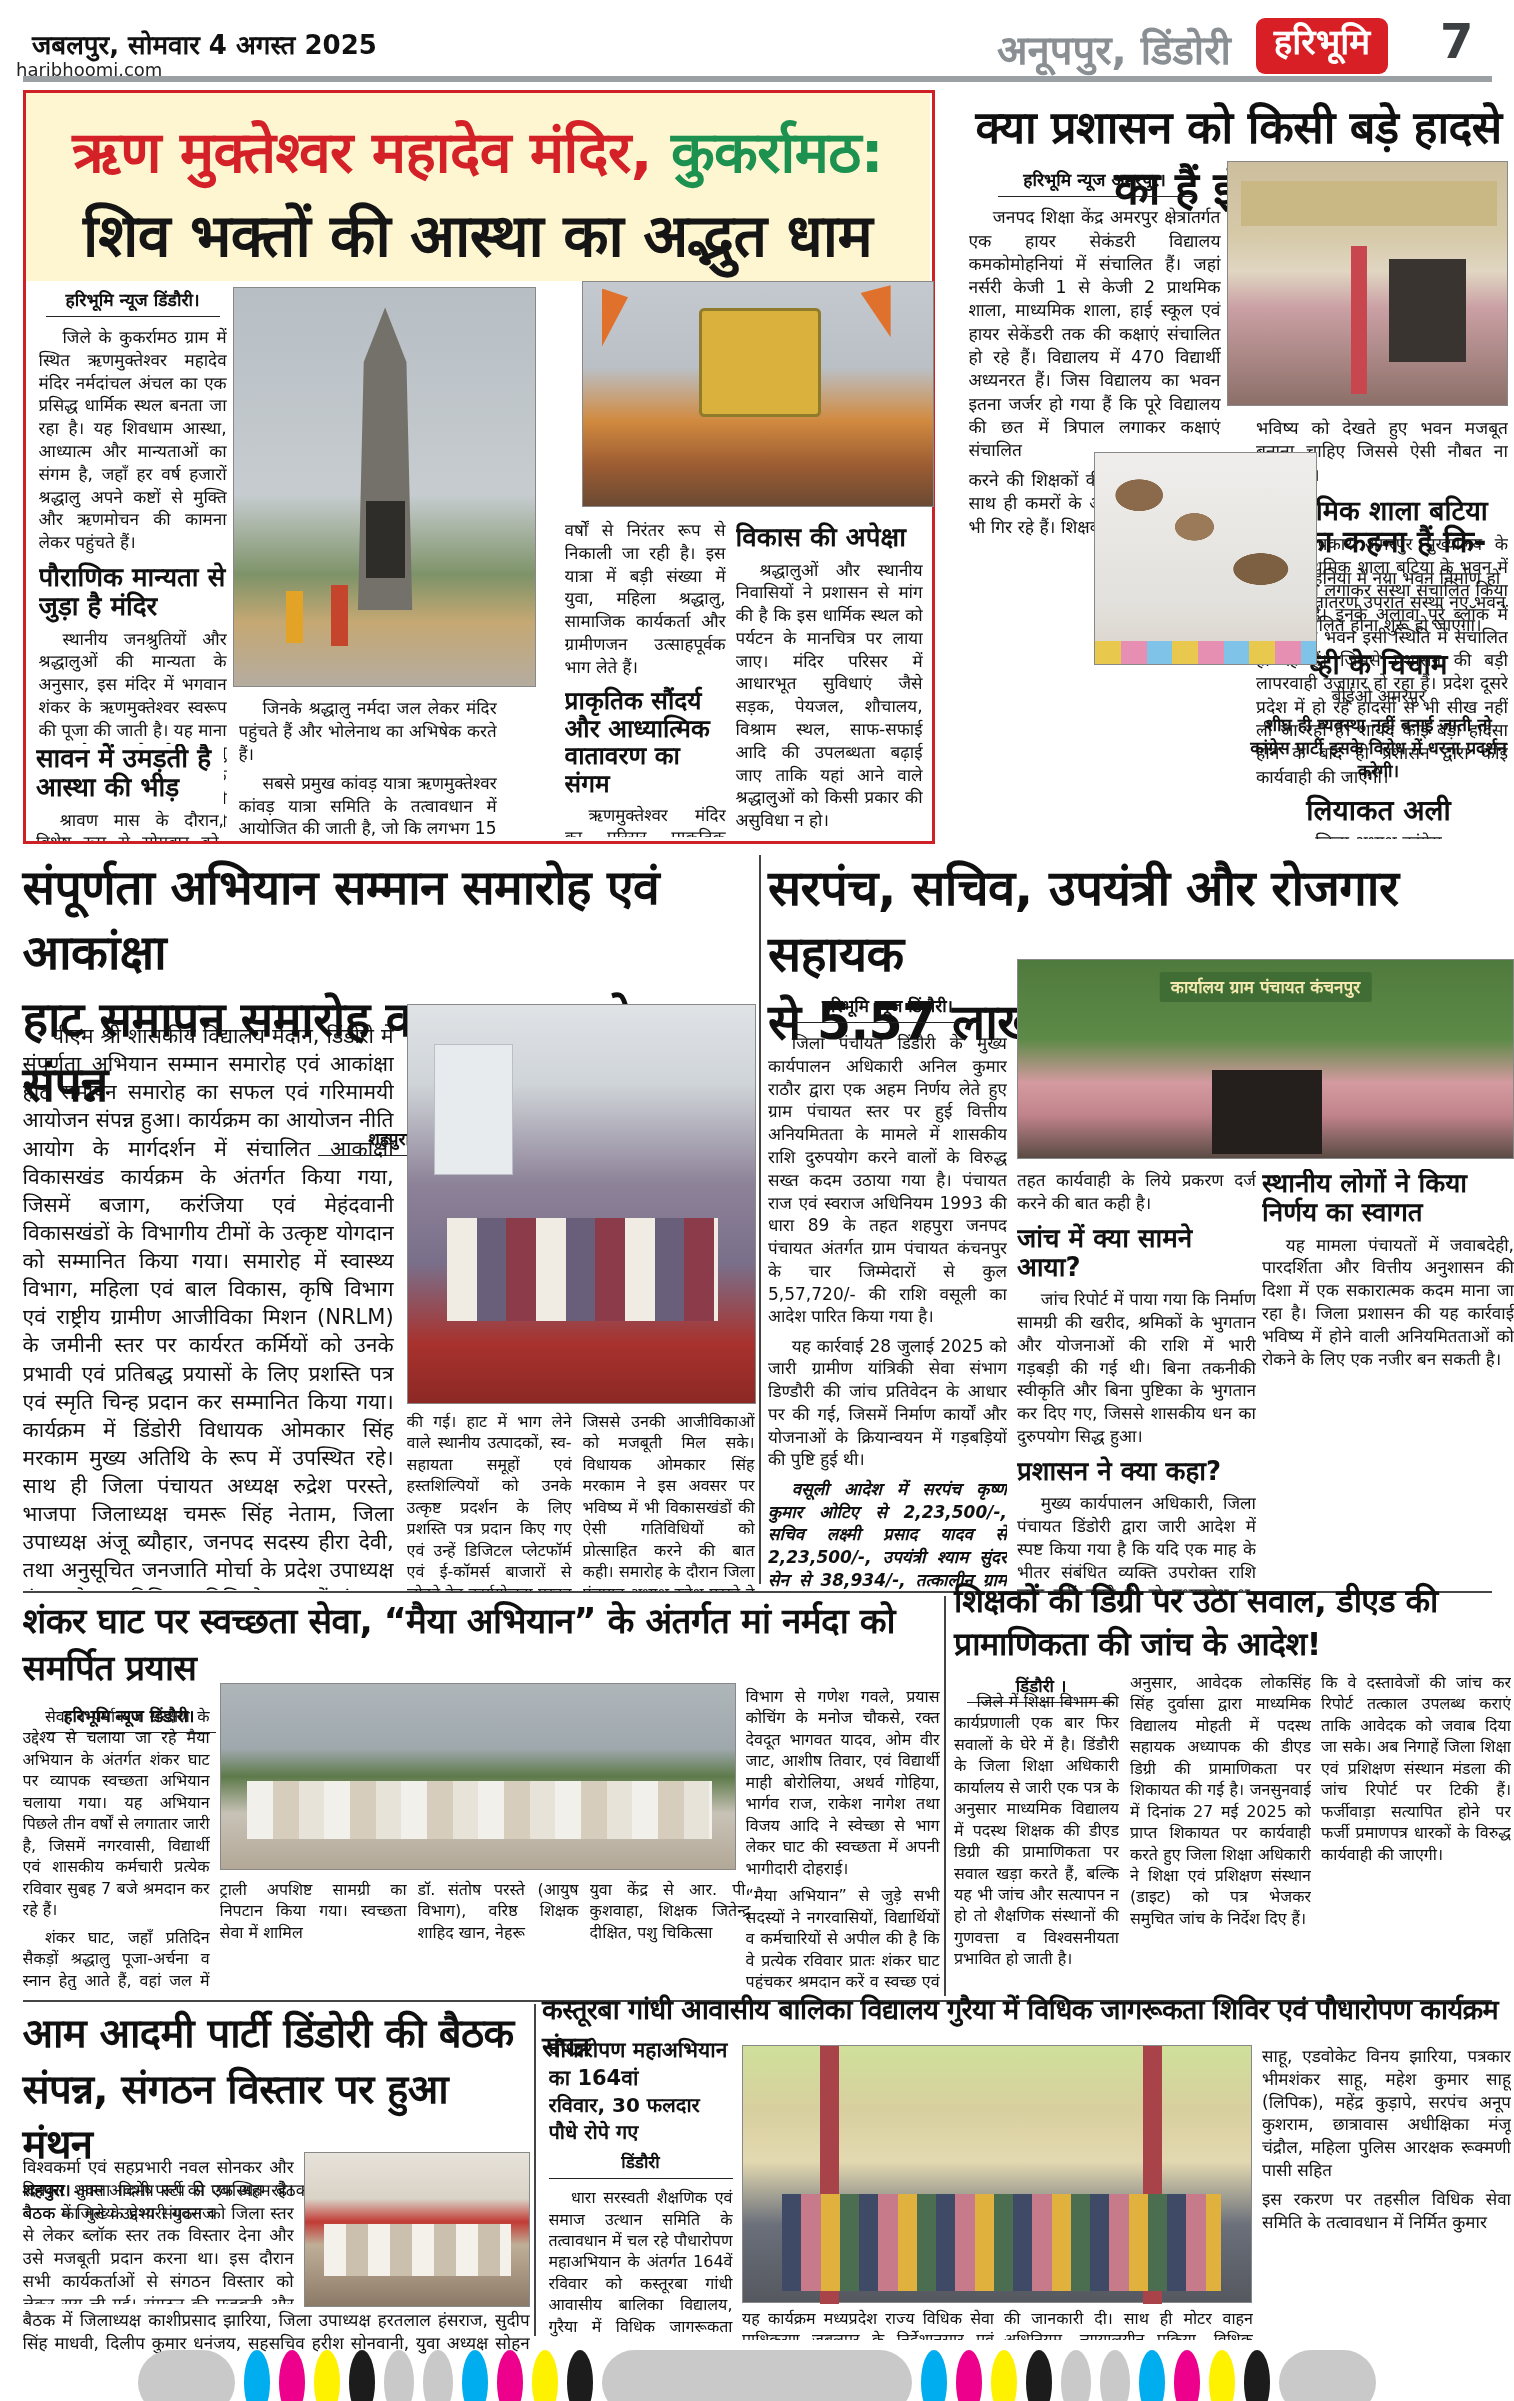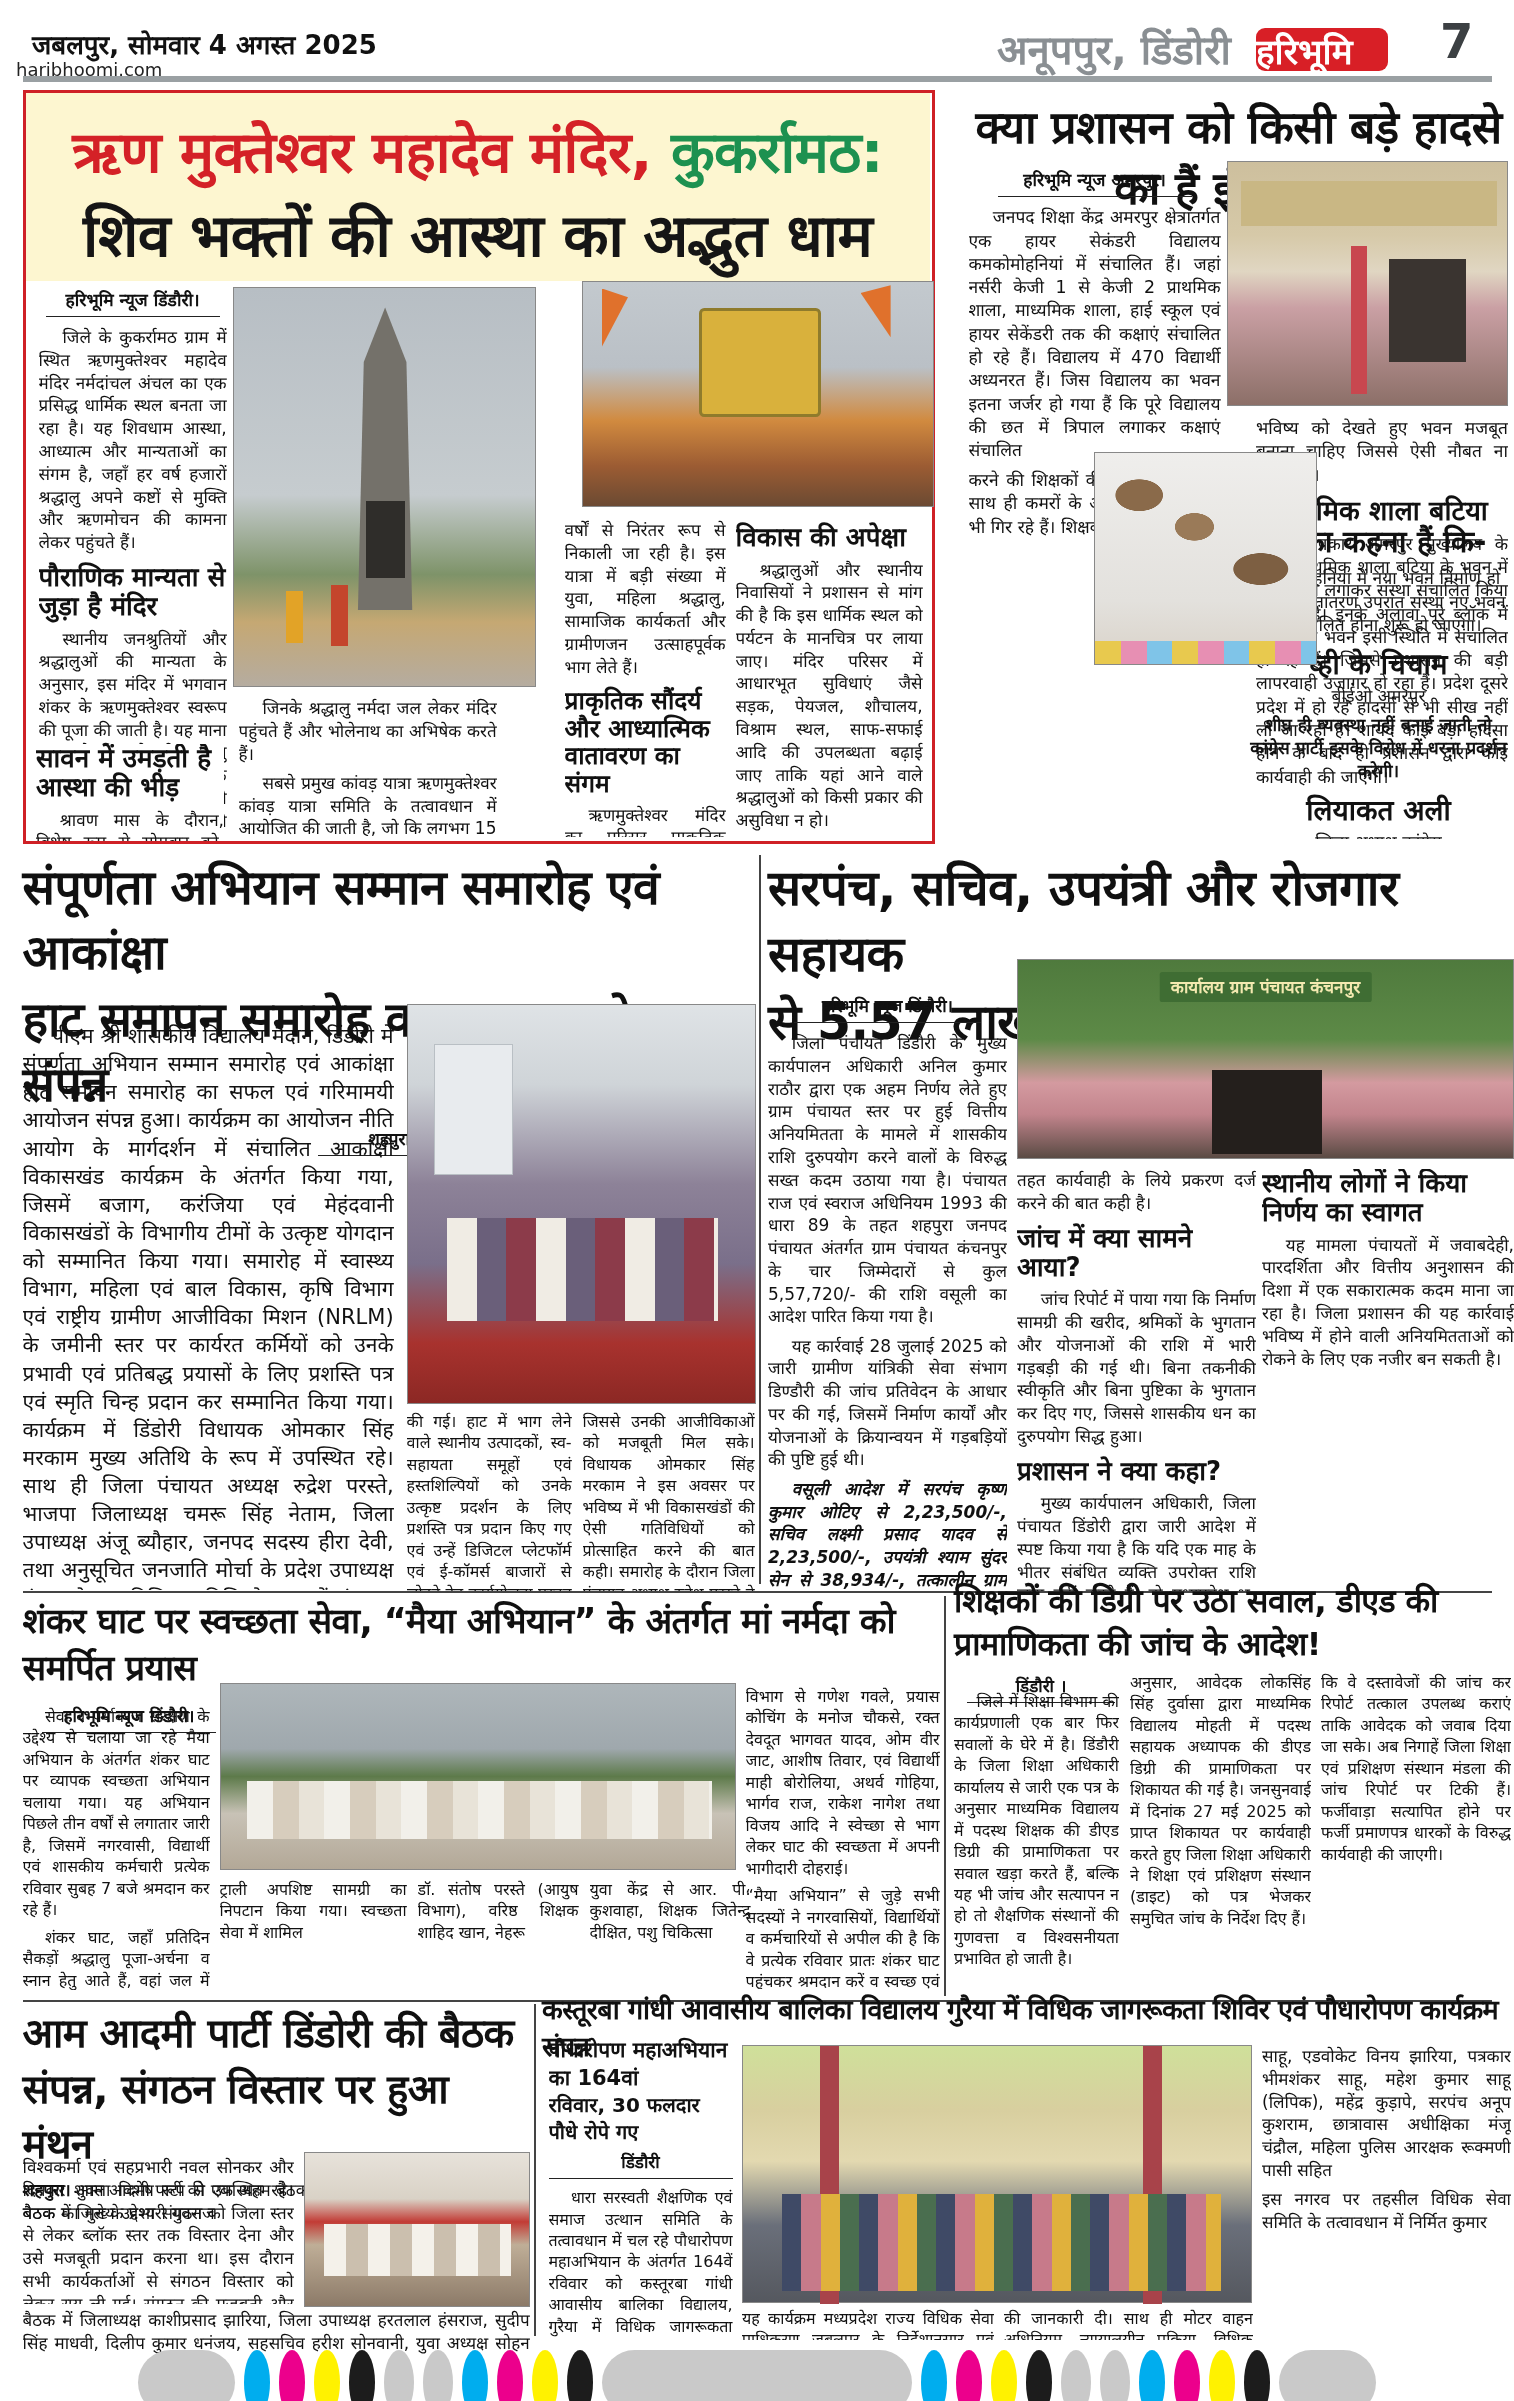--- a/index.html
+++ b/index.html
@@ -31,22 +31,22 @@
         background:#3f6d33;color:#f3e9b0;font-weight:bold;padding:3.9px 11.6px;border-radius:2.6px;}
 </style>
 </head>
 <body>
 
 <div class="page">
 
   <div class="abs" style="left:32px;top:26px;font-size:26px;font-weight:bold;">जबलपुर, सोमवार 4 अगस्त 2025</div>
   <div class="abs" style="left:16px;top:59px;font-size:18px;color:#222;">haribhoomi.com</div>
   <div class="abs" style="left:997px;top:20.7px;font-size:40px;font-weight:bold;color:#8a8f93;">अनूपपुर, डिंडोरी</div>
-  <div class="abs" style="left:1256px;top:28px;width:132px;height:43px;background:#d81f26;border-radius:9px;
-       color:#fff;font-size:35px;font-weight:bold;line-height:48px;">हरिभूमि</div>
+  <div class="abs" style="left:1256px;top:18px;width:132px;height:56px;background:#d81f26;border-radius:9px;
+       color:#fff;font-size:35px;font-weight:bold;text-align:center;line-height:48px;">हरिभूमि</div>
   <div class="abs" style="left:1440px;top:13px;font-size:48px;font-weight:bold;color:#3c4043;">7</div>
   <div class="rule-gray" style="left:22.6px;top:76px;width:1469px;height:5.8px;"></div>
 
   <div class="abs" style="left:22.6px;top:90px;width:912px;height:754px;border:3.9px solid #cf2026;box-sizing:border-box;background:#fff;">
     <div class="abs" style="left:0;top:0;width:904px;height:188px;background:#fdf6d0;">
       <div class="hl-big" style="text-align:center;font-size:57px;margin-top:18px;">
         <span style="color:#d42127;">ऋण मुक्तेश्वर महादेव मंदिर,</span><span style="color:#1d9150;"> कुकर्रामठ:</span>
       </div>
       <div class="hl-big" style="text-align:center;font-size:59px;color:#151515;margin-top:3.9px;">शिव भक्तों की आस्था का अद्भुत धाम</div>
     </div>
@@ -290,20 +290,20 @@
 
     <div class="col" style="left:200px;top:318px;width:252px;height:32px;font-size:16px;">
       <p class="p">यह कार्यक्रम मध्यप्रदेश राज्य विधिक सेवा प्राधिकरण जबलपुर के निर्देशानुसार एवं प्रधान जिला एवं सत्र न्यायाधीश/अध्यक्ष, जिला विधिक सेवा प्राधिकरण डिंडौरी के मार्गदर्शन में तहसील विधिक सेवा समिति शहपुरा द्वारा आयोजित किया गया।</p>
     </div>
     <div class="col" style="left:462px;top:318px;width:249px;height:32px;font-size:16px;">
       <p class="p">की जानकारी दी। साथ ही मोटर वाहन अधिनियम, न्यायालयीन प्रक्रिया, विधिक सहायता और सलाह से संबंधित विषयों पर आवश्यक जानकारी दी गई। शिविर व पौधारोपण में उपस्थित छात्राओं एवं कार्यों</p>
     </div>
 
     <div class="col" style="left:720px;top:55px;width:249px;height:294px;font-size:17px;">
       <p class="p">साहू, एडवोकेट विनय झारिया, पत्रकार भीमशंकर साहू, महेश कुमार साहू (लिपिक), महेंद्र कुड़ापे, सरपंच अनूप कुशराम, छात्रावास अधीक्षिका मंजू चंद्रौल, महिला पुलिस आरक्षक रूक्मणी पासी सहित</p>
-      <p class="p">इस नगरव पर तहसील विधिक सेवा समिति के तत्वावधान में निर्मित कुमार</p>
+      <p class="p">इस रकरण पर तहसील विधिक सेवा समिति के तत्वावधान में निर्मित कुमार</p>
     </div>
   </div>
 
   <div class="abs" style="left:0;top:2350px;width:1514px;height:77px;text-align:center;"><span class="mark gw"></span><span class="mark c"></span><span class="mark m"></span><span class="mark y"></span><span class="mark k"></span><span class="mark g"></span><span class="mark g"></span><span class="mark c"></span><span class="mark m"></span><span class="mark y"></span><span class="mark k"></span><span class="mark gxl"></span><span class="mark c"></span><span class="mark m"></span><span class="mark y"></span><span class="mark k"></span><span class="mark g"></span><span class="mark g"></span><span class="mark c"></span><span class="mark m"></span><span class="mark y"></span><span class="mark k"></span><span class="mark gw"></span></div>
 
 </div>
 
 
 </body></html>

